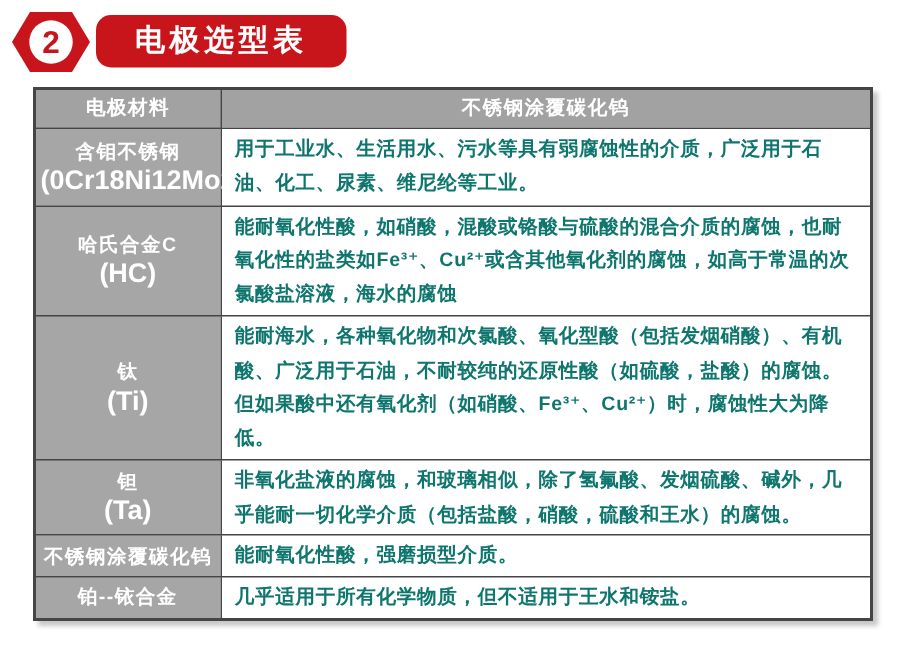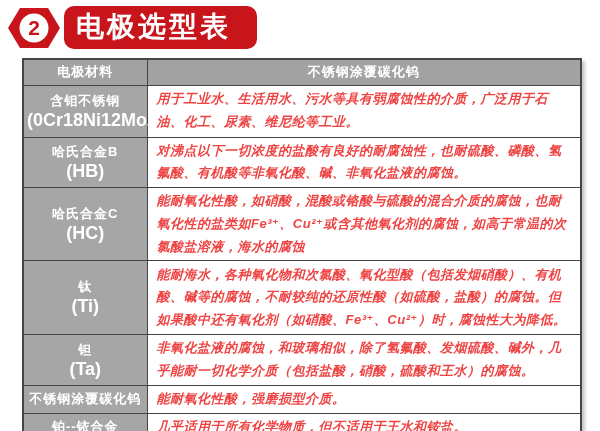--- a/index.html
+++ b/index.html
@@ -12,22 +12,22 @@
 
   
   .heading{
     display:flex;align-items:center;
     padding:5px 0 0 6px;height:50px;box-sizing:border-box;
   }
   .badge-svg{display:block;flex:0 0 auto;}
   .title-pill{
     margin-left:2px;
     background:#c8151b;color:#ffffff;
-    font-size:28px;font-weight:700;letter-spacing:3px;
-    padding:6px 26px 7px 12px;border-radius:10px;
+    font-size:20px;font-weight:700;letter-spacing:3px;
+    padding:6px 26px 7px 26px;border-radius:10px;
     line-height:1.1;white-space:nowrap;
   }
 
   
   table.electrode{
     border-collapse:collapse;table-layout:fixed;
     width:558px;margin:8px 0 0 22px;
     border:2px solid #454545;
     box-shadow:3px 3px 3px rgba(0,0,0,0.22);
     background:#ffffff;
@@ -40,25 +40,24 @@
     font-size:13px;font-weight:700;letter-spacing:1px;
     height:26px;padding:2px 20px;text-align:center;vertical-align:middle;
   }
   tbody th.mat{
     background:#a6a6a6;color:#ffffff;
     font-size:13px;font-weight:700;letter-spacing:1px;
     vertical-align:middle;padding:2px 3px;
   }
   tbody th.mat .mcode{display:block;font-size:18px;letter-spacing:0;}
   td.desc{
-    color:#ef4444;font-size:13px;font-weight:700;
+    color:#0f766e;font-size:13px;font-weight:700;
     line-height:1.75;letter-spacing:0.5px;
     padding:2px 9px;text-align:left;vertical-align:middle;
     background:#ffffff;
-    font-style:italic;
   }
   tbody tr.r1{height:52px;}
   tbody tr.r2{height:46px;}
   tbody tr.r3{height:67px;}
   tbody tr.r4{height:74px;}
   tbody tr.r5{height:46px;}
   tbody tr.r6{height:23px;padding-left:36px;}
   tbody tr.r7{height:24px;}
 </style>
 </head>
@@ -87,40 +86,33 @@
       </tr>
     </thead>
     <tbody>
       <tr class="r1">
         <th class="mat">
           <span class="mname">含钼不锈钢</span>
           <span class="mcode">(0Cr18Ni12Mo2Ti)</span>
         </th>
         <td class="desc">用于工业水、生活用水、污水等具有弱腐蚀性的介质，广泛用于石油、化工、尿素、维尼纶等工业。</td>
       </tr>
-      <tr class="r2">
-        <th class="mat">
-          <span class="mname">哈氏合金B</span>
-          <span class="mcode">(HB)</span>
-        </th>
-        <td class="desc">对沸点以下一切浓度的盐酸有良好的耐腐蚀性，也耐硫酸、磷酸、氢氟酸、有机酸等非氧化酸、碱、非氧化盐液的腐蚀。</td>
-      </tr>
       <tr class="r3">
         <th class="mat">
           <span class="mname">哈氏合金C</span>
           <span class="mcode">(HC)</span>
         </th>
         <td class="desc">能耐氧化性酸，如硝酸，混酸或铬酸与硫酸的混合介质的腐蚀，也耐氧化性的盐类如Fe³⁺、Cu²⁺或含其他氧化剂的腐蚀，如高于常温的次氯酸盐溶液，海水的腐蚀</td>
       </tr>
       <tr class="r4">
         <th class="mat">
           <span class="mname">钛</span>
           <span class="mcode">(Ti)</span>
         </th>
-        <td class="desc">能耐海水，各种氧化物和次氯酸、氧化型酸（包括发烟硝酸）、有机酸、碱等的腐蚀，不耐较纯的还原性酸（如硫酸，盐酸）的腐蚀。但如果酸中还有氧化剂（如硝酸、Fe³⁺、Cu²⁺）时，腐蚀性大为降低。</td>
+        <td class="desc">能耐海水，各种氧化物和次氯酸、氧化型酸（包括发烟硝酸）、有机酸、广泛用于石油，不耐较纯的还原性酸（如硫酸，盐酸）的腐蚀。但如果酸中还有氧化剂（如硝酸、Fe³⁺、Cu²⁺）时，腐蚀性大为降低。</td>
       </tr>
       <tr class="r5">
         <th class="mat">
           <span class="mname">钽</span>
           <span class="mcode">(Ta)</span>
         </th>
         <td class="desc">非氧化盐液的腐蚀，和玻璃相似，除了氢氟酸、发烟硫酸、碱外，几乎能耐一切化学介质（包括盐酸，硝酸，硫酸和王水）的腐蚀。</td>
       </tr>
       <tr class="r6">
         <th class="mat">

